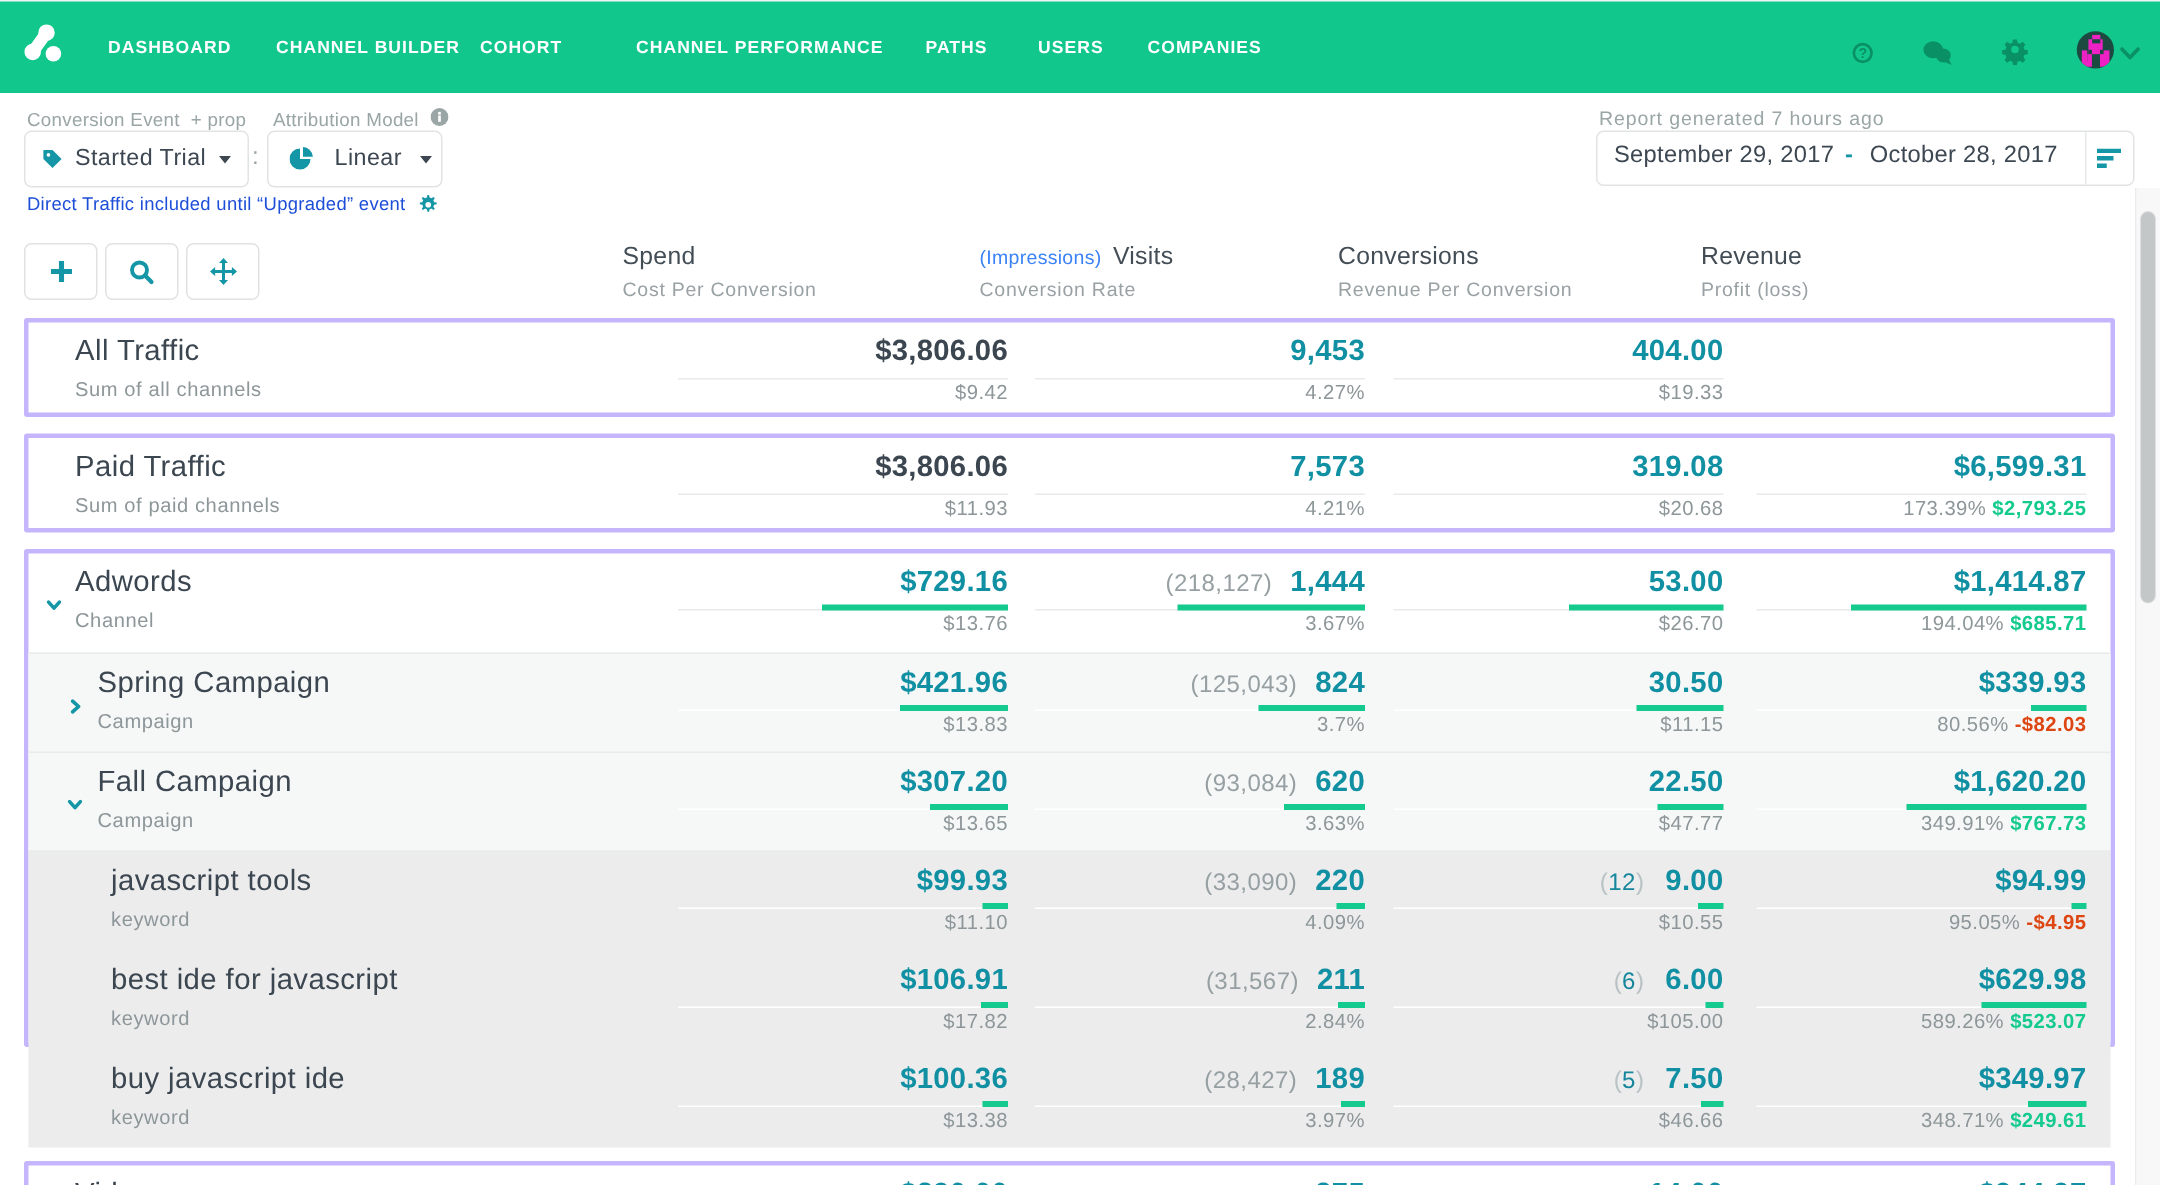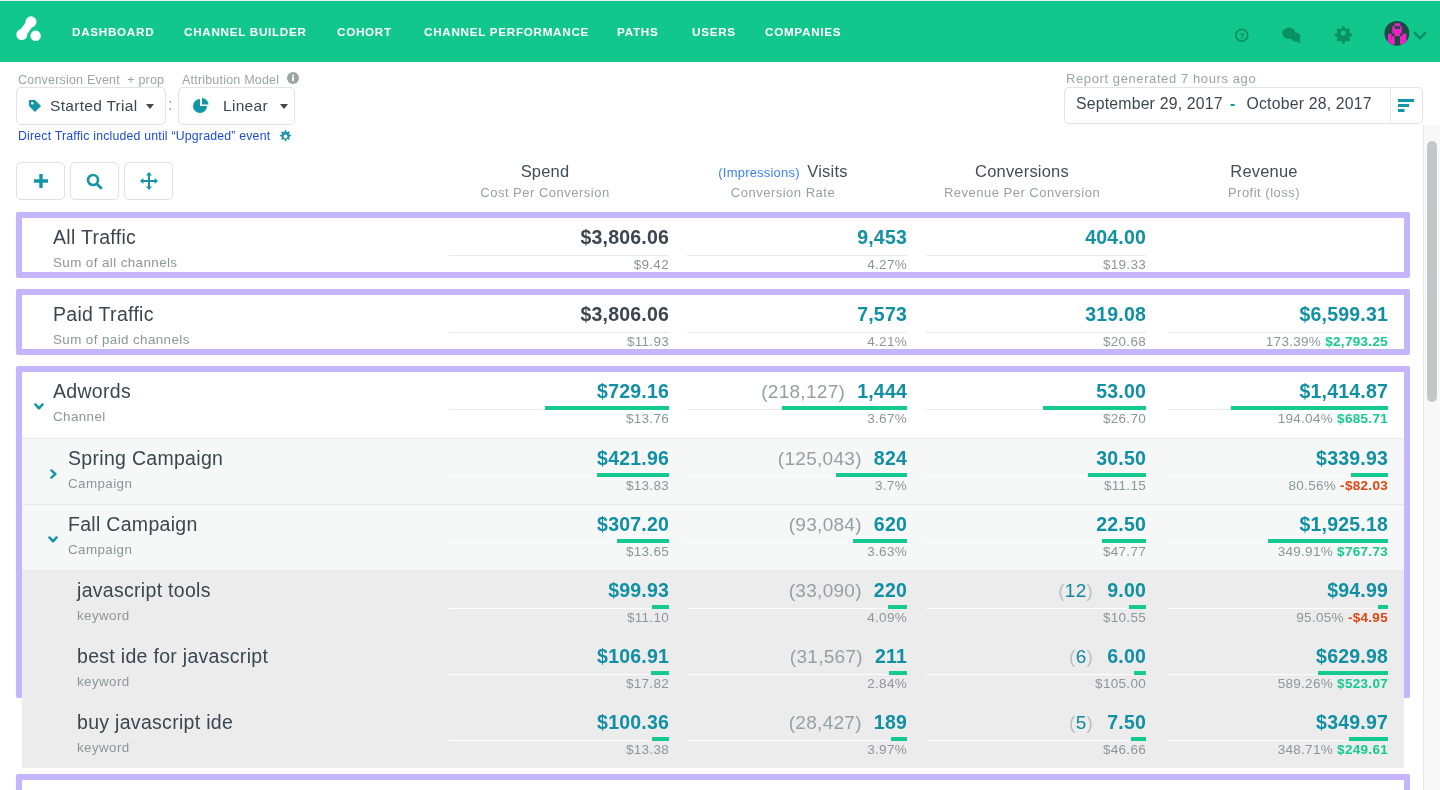--- a/index.html
+++ b/index.html
@@ -23,38 +23,38 @@
 .note { position:absolute; top:67px; left:18px; font-size:12.3px; color:#1d4ed8; letter-spacing:0.2px;
   display:flex; align-items:center; }
 .repgen { position:absolute; top:9px; left:1066px; font-size:13px; color:#9aa5a6; letter-spacing:0.6px; }
 .datebox { position:absolute; left:1064px; top:25px; width:359px; height:37px; border:1px solid #e2e4e4;
   border-radius:5px; background:#fff; }
 .datebox .dtxt { position:absolute; top:6.5px; line-height:1.2; font-size:15.8px; color:#3d4752; letter-spacing:0.2px; }
 
 .tbar { position:relative; height:61px; }
 .tbtn { position:absolute; top:12px; width:49px; height:38px; border:1px solid #e0e2e2;
   border-radius:5px; background:#fff; display:flex; align-items:center; justify-content:center; }
-.hdr { position:absolute; text-align:center; width:260px; top:12px !important; }
+.hdr { position:absolute; text-align:left; width:260px; top:12px !important; }
 .hdr .h1 { font-size:16.5px; line-height:1.2; color:#434d56; letter-spacing:0.2px; }
 .hdr .h2 { font-size:13px; line-height:1.2; color:#99a1a4; letter-spacing:0.5px; margin-top:3.5px; }
 .cards { position:relative; }
-.card { position:absolute; left:16px; width:1394px; border:6px solid #c4b5fd; border-radius:2px;
+.card { position:absolute; left:16px; width:1394px; border:3px solid #c4b5fd; border-radius:2px;
   background:#fff; }
 .row { position:relative; height:66px; }
 .row + .row { border-top:1px solid #e9eaea; }
 .rtitle { position:absolute; top:10px; line-height:1; font-size:19.5px; color:#3b4650; letter-spacing:0.3px; }
 .rsub { position:absolute; top:37.5px; line-height:1; font-size:13.4px; color:#8d9699; letter-spacing:0.4px; }
 .chev { position:absolute; }
 .cell { position:absolute; width:220px; top:0; height:66px; }
 .cell .main { position:absolute; top:10px; left:0; right:0; line-height:1; text-align:right; }
 .cell .sep { position:absolute; top:36.5px; left:0; right:0; height:1px; background:#eaeaea; }
 .cell .bar { position:absolute; top:34px; right:0; height:3.5px; background:#14ca8e; }
 .cell .val { font-size:19.5px; font-weight:700; color:#1090a2; letter-spacing:0.2px; }
 .cell .val.dark { color:#3b4650; }
-.cell .imp { font-size:19px; color:#969fa2; margin-right:12px; letter-spacing:0.3px; }
+.cell .imp { font-size:16px; color:#969fa2; margin-right:12px; letter-spacing:0.3px; }
 .cell .sub { position:absolute; top:40px; line-height:1; right:0; font-size:13.5px; color:#8d9699; letter-spacing:0.3px; }
 .sub b.pos { color:#14ca8e; } .sub b.neg { color:#dd4612; }
 .grayrow { background:#ececed; }
 .grayrow .sep { background:#fff !important; }
 .campaignrow { background:#f6f7f7; }
 .campaignrow .sep { background:#fff !important; }
 
 .sbar { position:fixed; right:0; top:125px; bottom:0; width:17px; background:#f8f8f8;
   border-left:1px solid #e6e7e7; }
 .sthumb { position:absolute; left:3px; top:16px; width:10px; height:261px; background:#c4c7c8; border-radius:5px; }
@@ -64,21 +64,21 @@
 <div class="topline"></div>
 <div class="navbar">
   <svg class="logo" width="27" height="27" viewBox="0 0 27 27">
     <line x1="15" y1="5.8" x2="5.8" y2="18.6" stroke="#fff" stroke-width="8" stroke-linecap="round"></line>
     <circle cx="15" cy="5.8" r="5.5" fill="#fff"></circle>
     <circle cx="5.8" cy="18.6" r="5.5" fill="#fff"></circle>
     <circle cx="19.6" cy="19.8" r="5.2" fill="#fff"></circle>
   </svg>
   <a class="navlinks" style="left:72px;">DASHBOARD</a>
   <a class="navlinks" style="left:184px;">CHANNEL BUILDER</a>
-  <a class="navlinks" style="left:337px;">COHORT</a>
+  <a class="navlinks" style="left:320px;">COHORT</a>
   <a class="navlinks" style="left:424px;">CHANNEL PERFORMANCE</a>
   <a class="navlinks" style="left:617px;">PATHS</a>
   <a class="navlinks" style="left:692px;">USERS</a>
   <a class="navlinks" style="left:765px;">COMPANIES</a>
   <div class="navicons">
     <svg width="1440" height="61" viewBox="0 0 1440 61" style="position:absolute;right:0;top:0;">
       <circle cx="1241.8" cy="34.3" r="5.9" fill="none" stroke="#0a9065" stroke-width="1.8"></circle>
       <text x="1241.9" y="37.8" font-size="9.5" font-weight="bold" fill="#0a9065" text-anchor="middle" font-family="Liberation Sans">?</text>
       <g fill="#0a9065">
         <ellipse cx="1288.8" cy="32.2" rx="6.5" ry="5.7"></ellipse>
@@ -326,21 +326,21 @@
         </div>
         <div class="cell" style="right:258px;">
           <div class="sep"></div>
           <div class="bar" style="width:44px;"></div>
           <div class="main"><span class="val">22.50</span></div>
           <div class="sub">$47.77</div>
         </div>
         <div class="cell" style="right:16px;">
           <div class="sep"></div>
           <div class="bar" style="width:120px;"></div>
-          <div class="main"><span class="val">$1,925.18</span></div>
+          <div class="main"><span class="val">$1,620.20</span></div>
           <div class="sub">349.91% <b class="pos">$767.73</b></div>
         </div>
       </div>
       <div class="row grayrow">
         <div class="rtitle" style="left:55px;">javascript tools</div>
         <div class="rsub" style="left:55px;">keyword</div>
         <div class="cell" style="right:735px;">
           <div class="sep"></div>
           <div class="bar" style="width:17px;"></div>
           <div class="main"><span class="val">$99.93</span></div>

